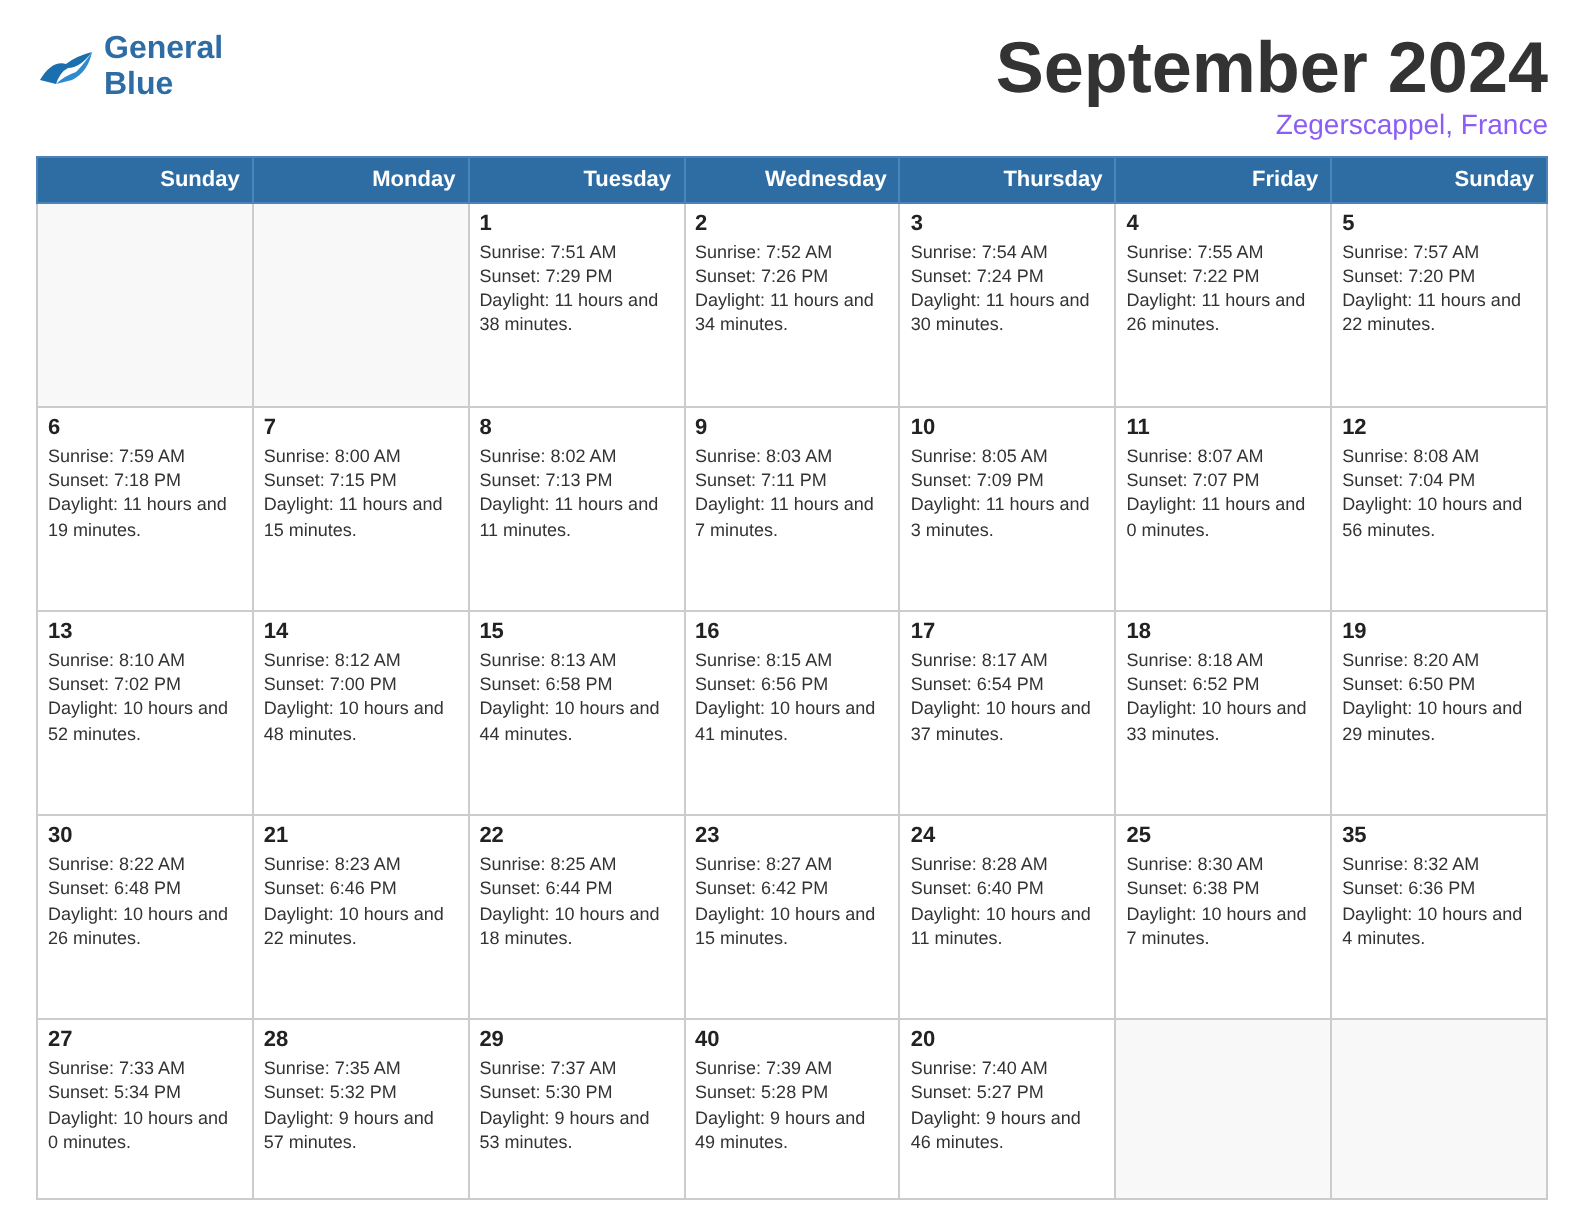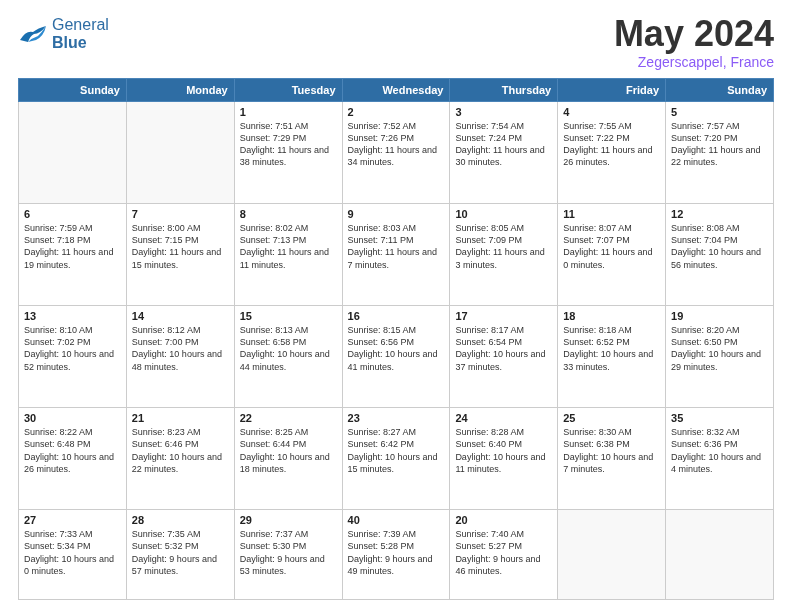--- a/index.html
+++ b/index.html
@@ -93,26 +93,26 @@
 <body>
 
 <div class="page">
   <div class="header">
     <div class="logo">
       <svg class="logo-bird" viewBox="0 0 30 24" xmlns="http://www.w3.org/2000/svg">
         <path d="M2 18 Q8 8 15 10 Q20 6 28 4 Q22 12 16 12 Q12 14 10 20 Z" fill="#1a6faf"></path>
         <path d="M10 20 Q14 16 20 14 Q24 10 28 4 Q26 14 18 18 Z" fill="#2e8bd0"></path>
       </svg>
       <div>
-        <div style="font-size:16px;font-weight:normal;color:#2e6da4;line-height:1.1">General</div>
+        <div style="font-size:16px;font-weight:bold;color:#2e6da4;line-height:1.1">General</div>
         <div style="font-size:16px;font-weight:bold;color:#2e6da4;line-height:1.1">Blue</div>
       </div>
     </div>
     <div class="title-block">
-      <div class="month-title">May 2024</div>
+      <div class="month-title">September 2024</div>
       <div class="location">Zegerscappel, France</div>
     </div>
   </div>
 
   <table class="calendar">
     <thead>
       <tr>
         <th>Sunday</th>
         <th>Monday</th>
         <th>Tuesday</th>

